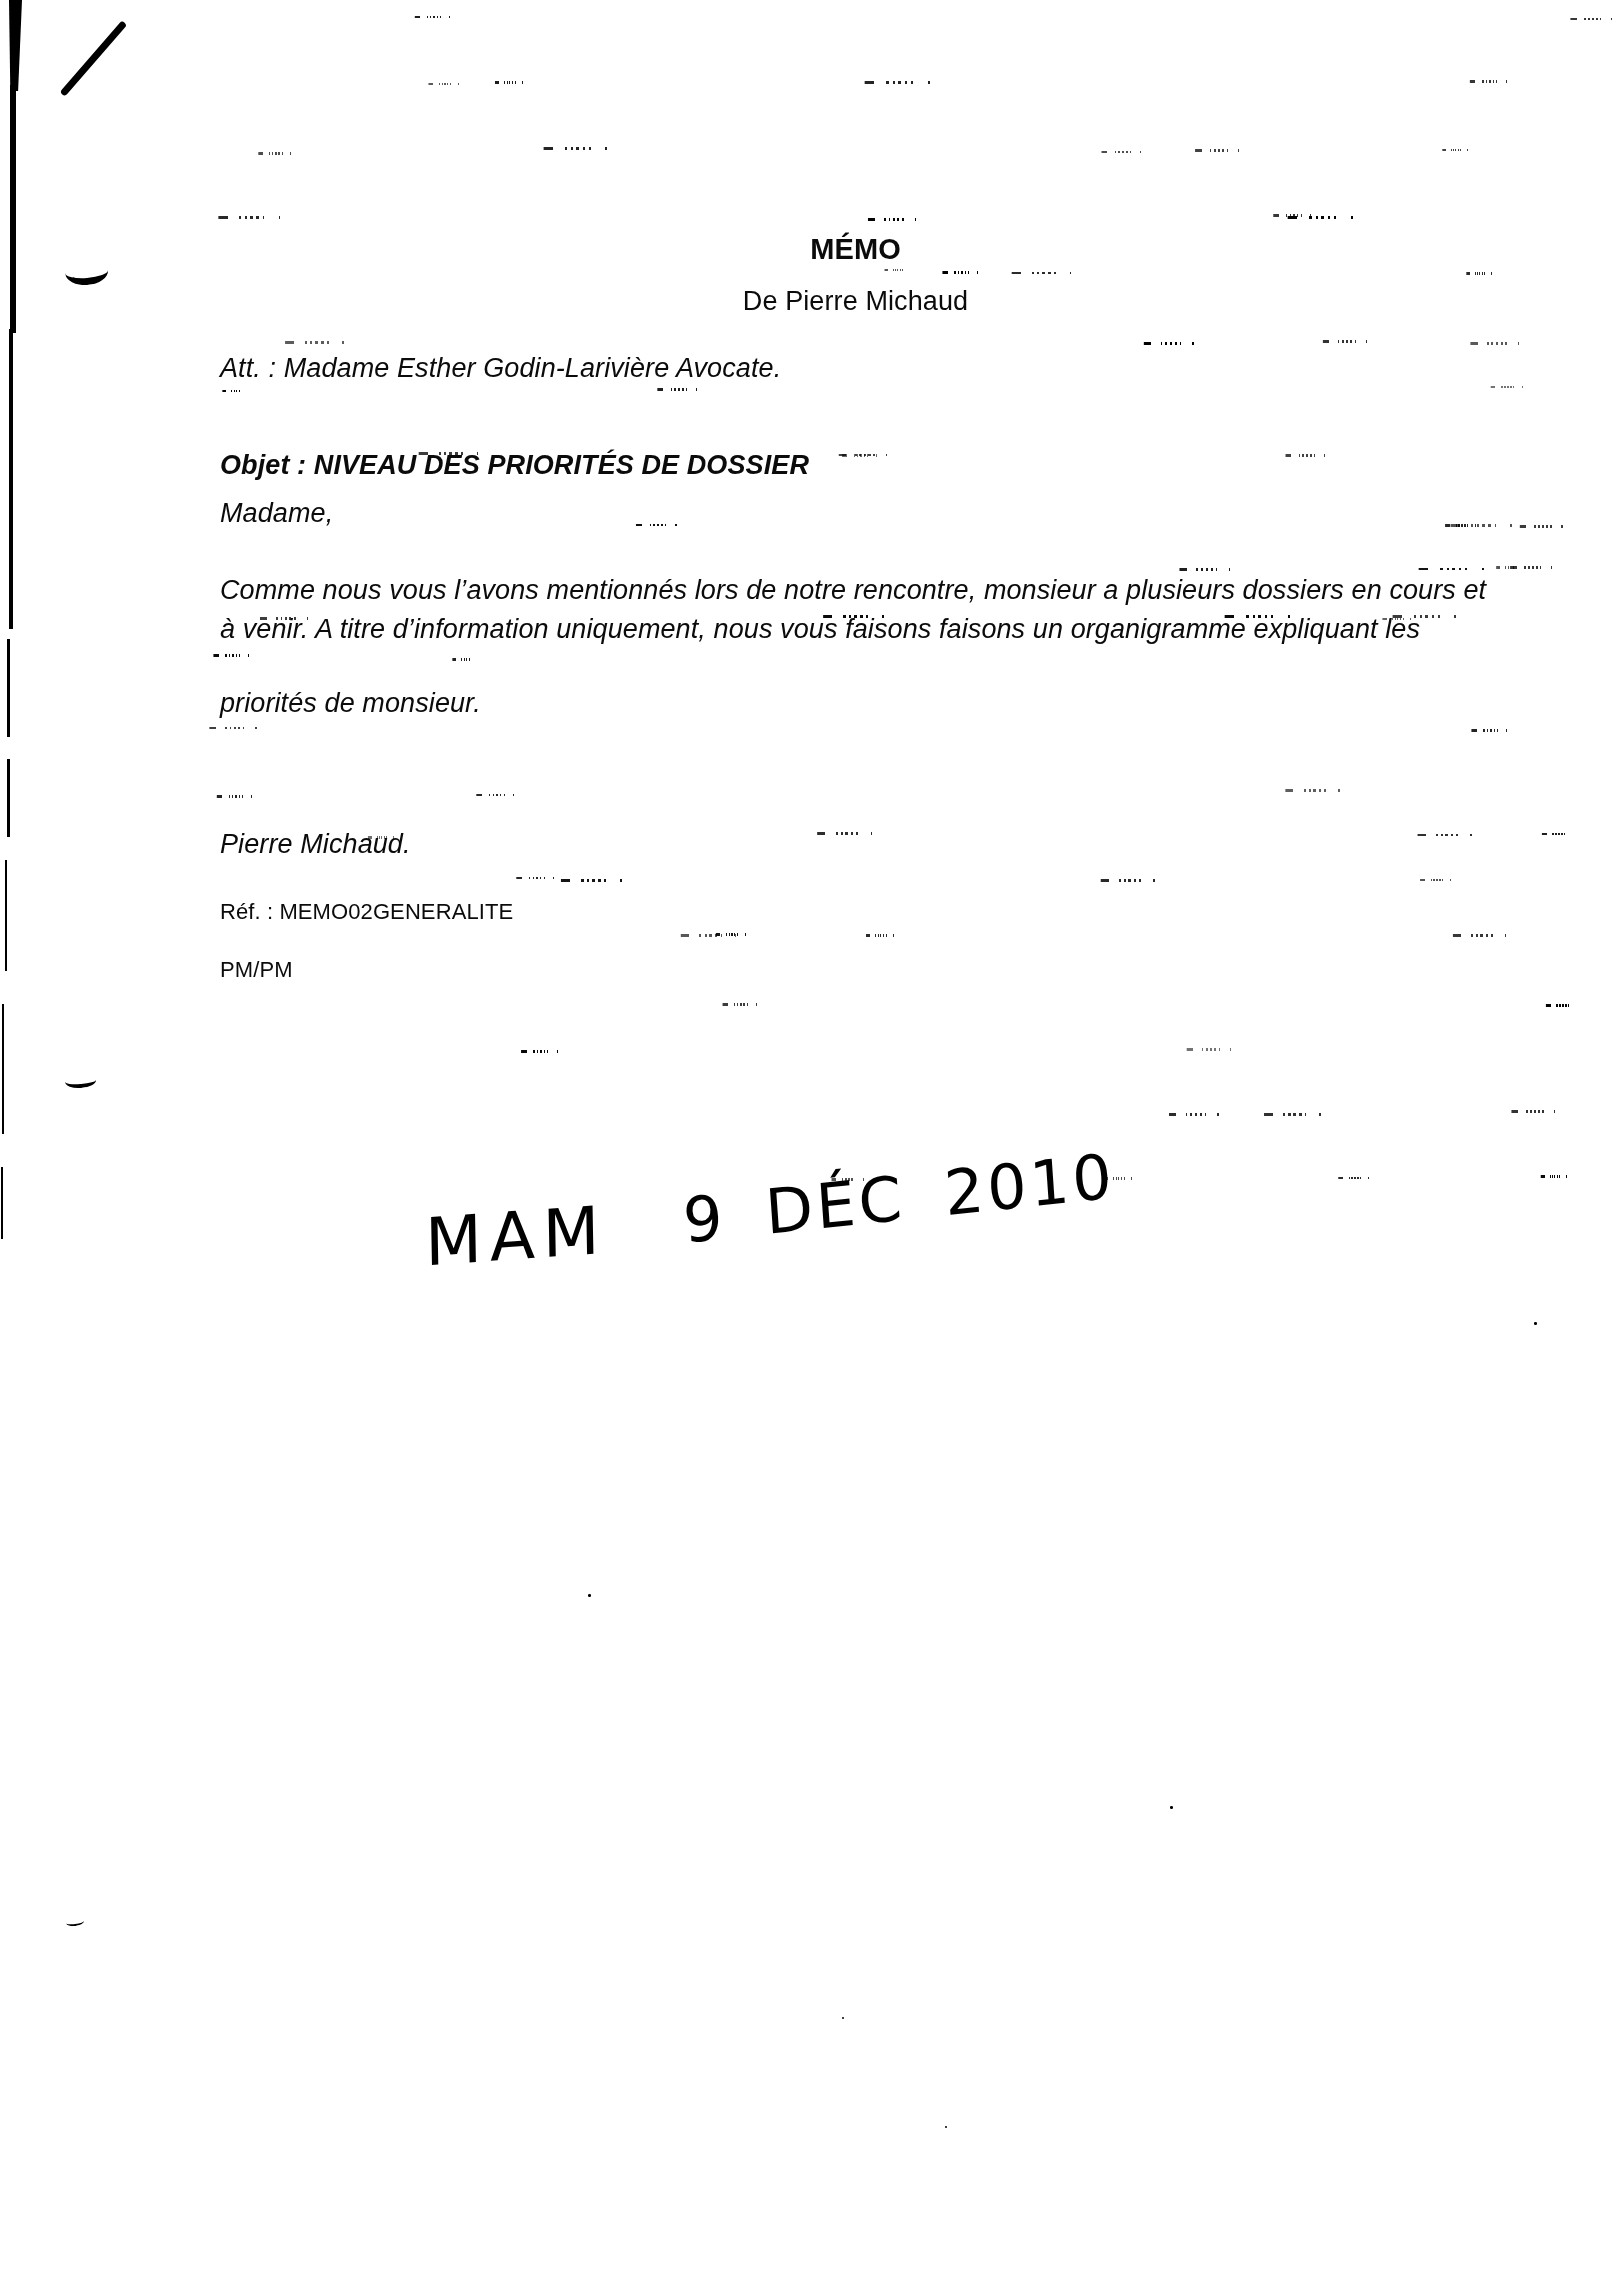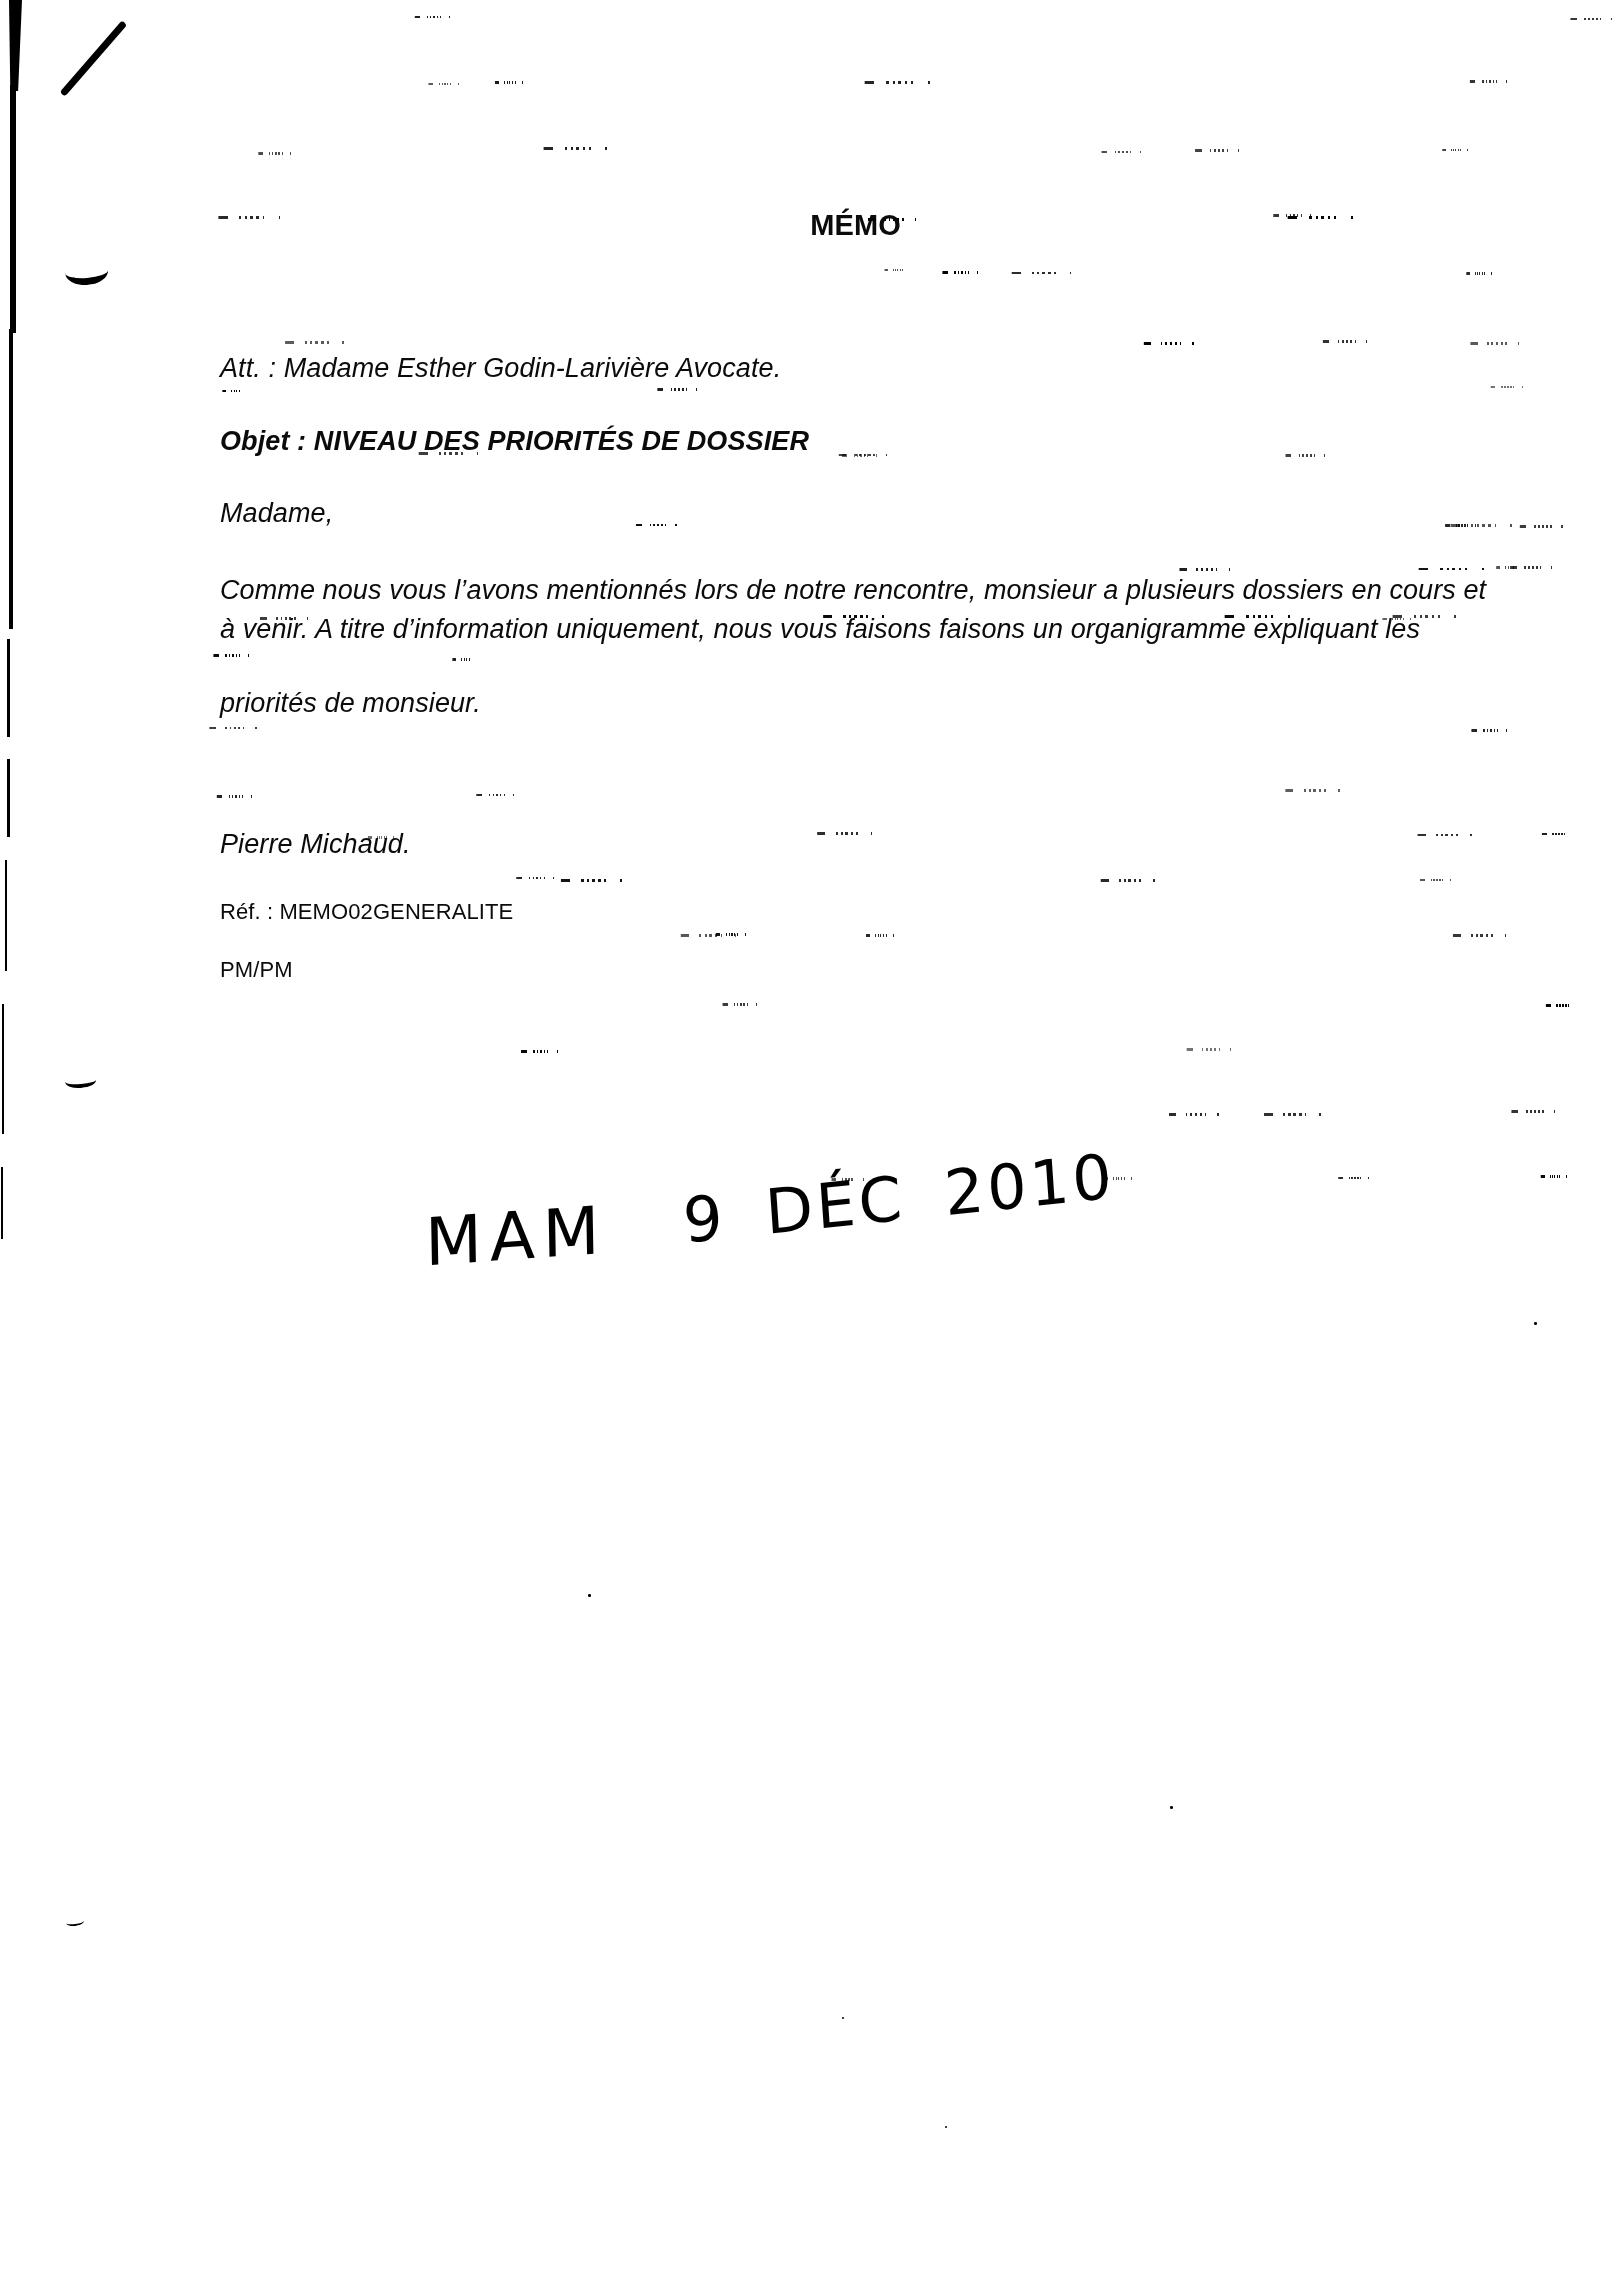--- a/index.html
+++ b/index.html
@@ -5,21 +5,21 @@
   html,body{margin:0;padding:0;background:#e8e8e8;}
   #page{
     position:relative;
     width:1616px;height:2284px;
     background:#ffffff;
     overflow:hidden;
     font-family:"Liberation Sans",sans-serif;
     color:#0b0b0b;
   }
   .ln{position:absolute;white-space:nowrap;line-height:1.1;letter-spacing:0.1px;}
-  .b{font-weight:bold;}
+  .b{font-weight:bold;margin-top:24px;}
   .center{width:1271px;left:220px;text-align:center;}
   .small{font-size:22px;}
   .body-size{font-size:27px;font-style:italic;}
   .hw{
     position:absolute;
     font-family:"DejaVu Sans",sans-serif;
     color:#000;
     white-space:nowrap;
   }
   
@@ -37,20 +37,21 @@
   .dot{position:absolute;width:2.6px;height:2.6px;background:#000;border-radius:50%;}
   .edge{position:absolute;background:#000;}
   .arc{position:absolute;border:0 solid #000;border-radius:50%;background:transparent;}
 </style>
 </head>
 <body>
 
 <div id="page">
 
   <div class="ln center b" style="top:210px;font-size:29px;">MÉMO</div>
+  <div class="ln center" style="top:287px;font-size:27px;">De Pierre Michaud</div>
 
   <div class="ln body-size" style="left:220px;top:354px;">Att. : Madame Esther Godin-Larivière Avocate.</div>
   <div class="ln body-size b" style="left:220px;top:427px;">Objet : NIVEAU DES PRIORITÉS DE DOSSIER</div>
   <div class="ln body-size" style="left:220px;top:499px;">Madame,</div>
 
   <div>
     <div class="ln body-size" style="left:220px;top:576px;">Comme nous vous l’avons mentionnés lors de notre rencontre, monsieur a plusieurs dossiers en cours et</div>
     <div class="ln body-size" style="left:220px;top:615px;">à venir. A titre d’information uniquement, nous vous faisons faisons un organigramme expliquant les</div>
     <div class="ln body-size" style="left:220px;top:654px;margin-top:35px;">priorités de monsieur.</div>
   </div>

